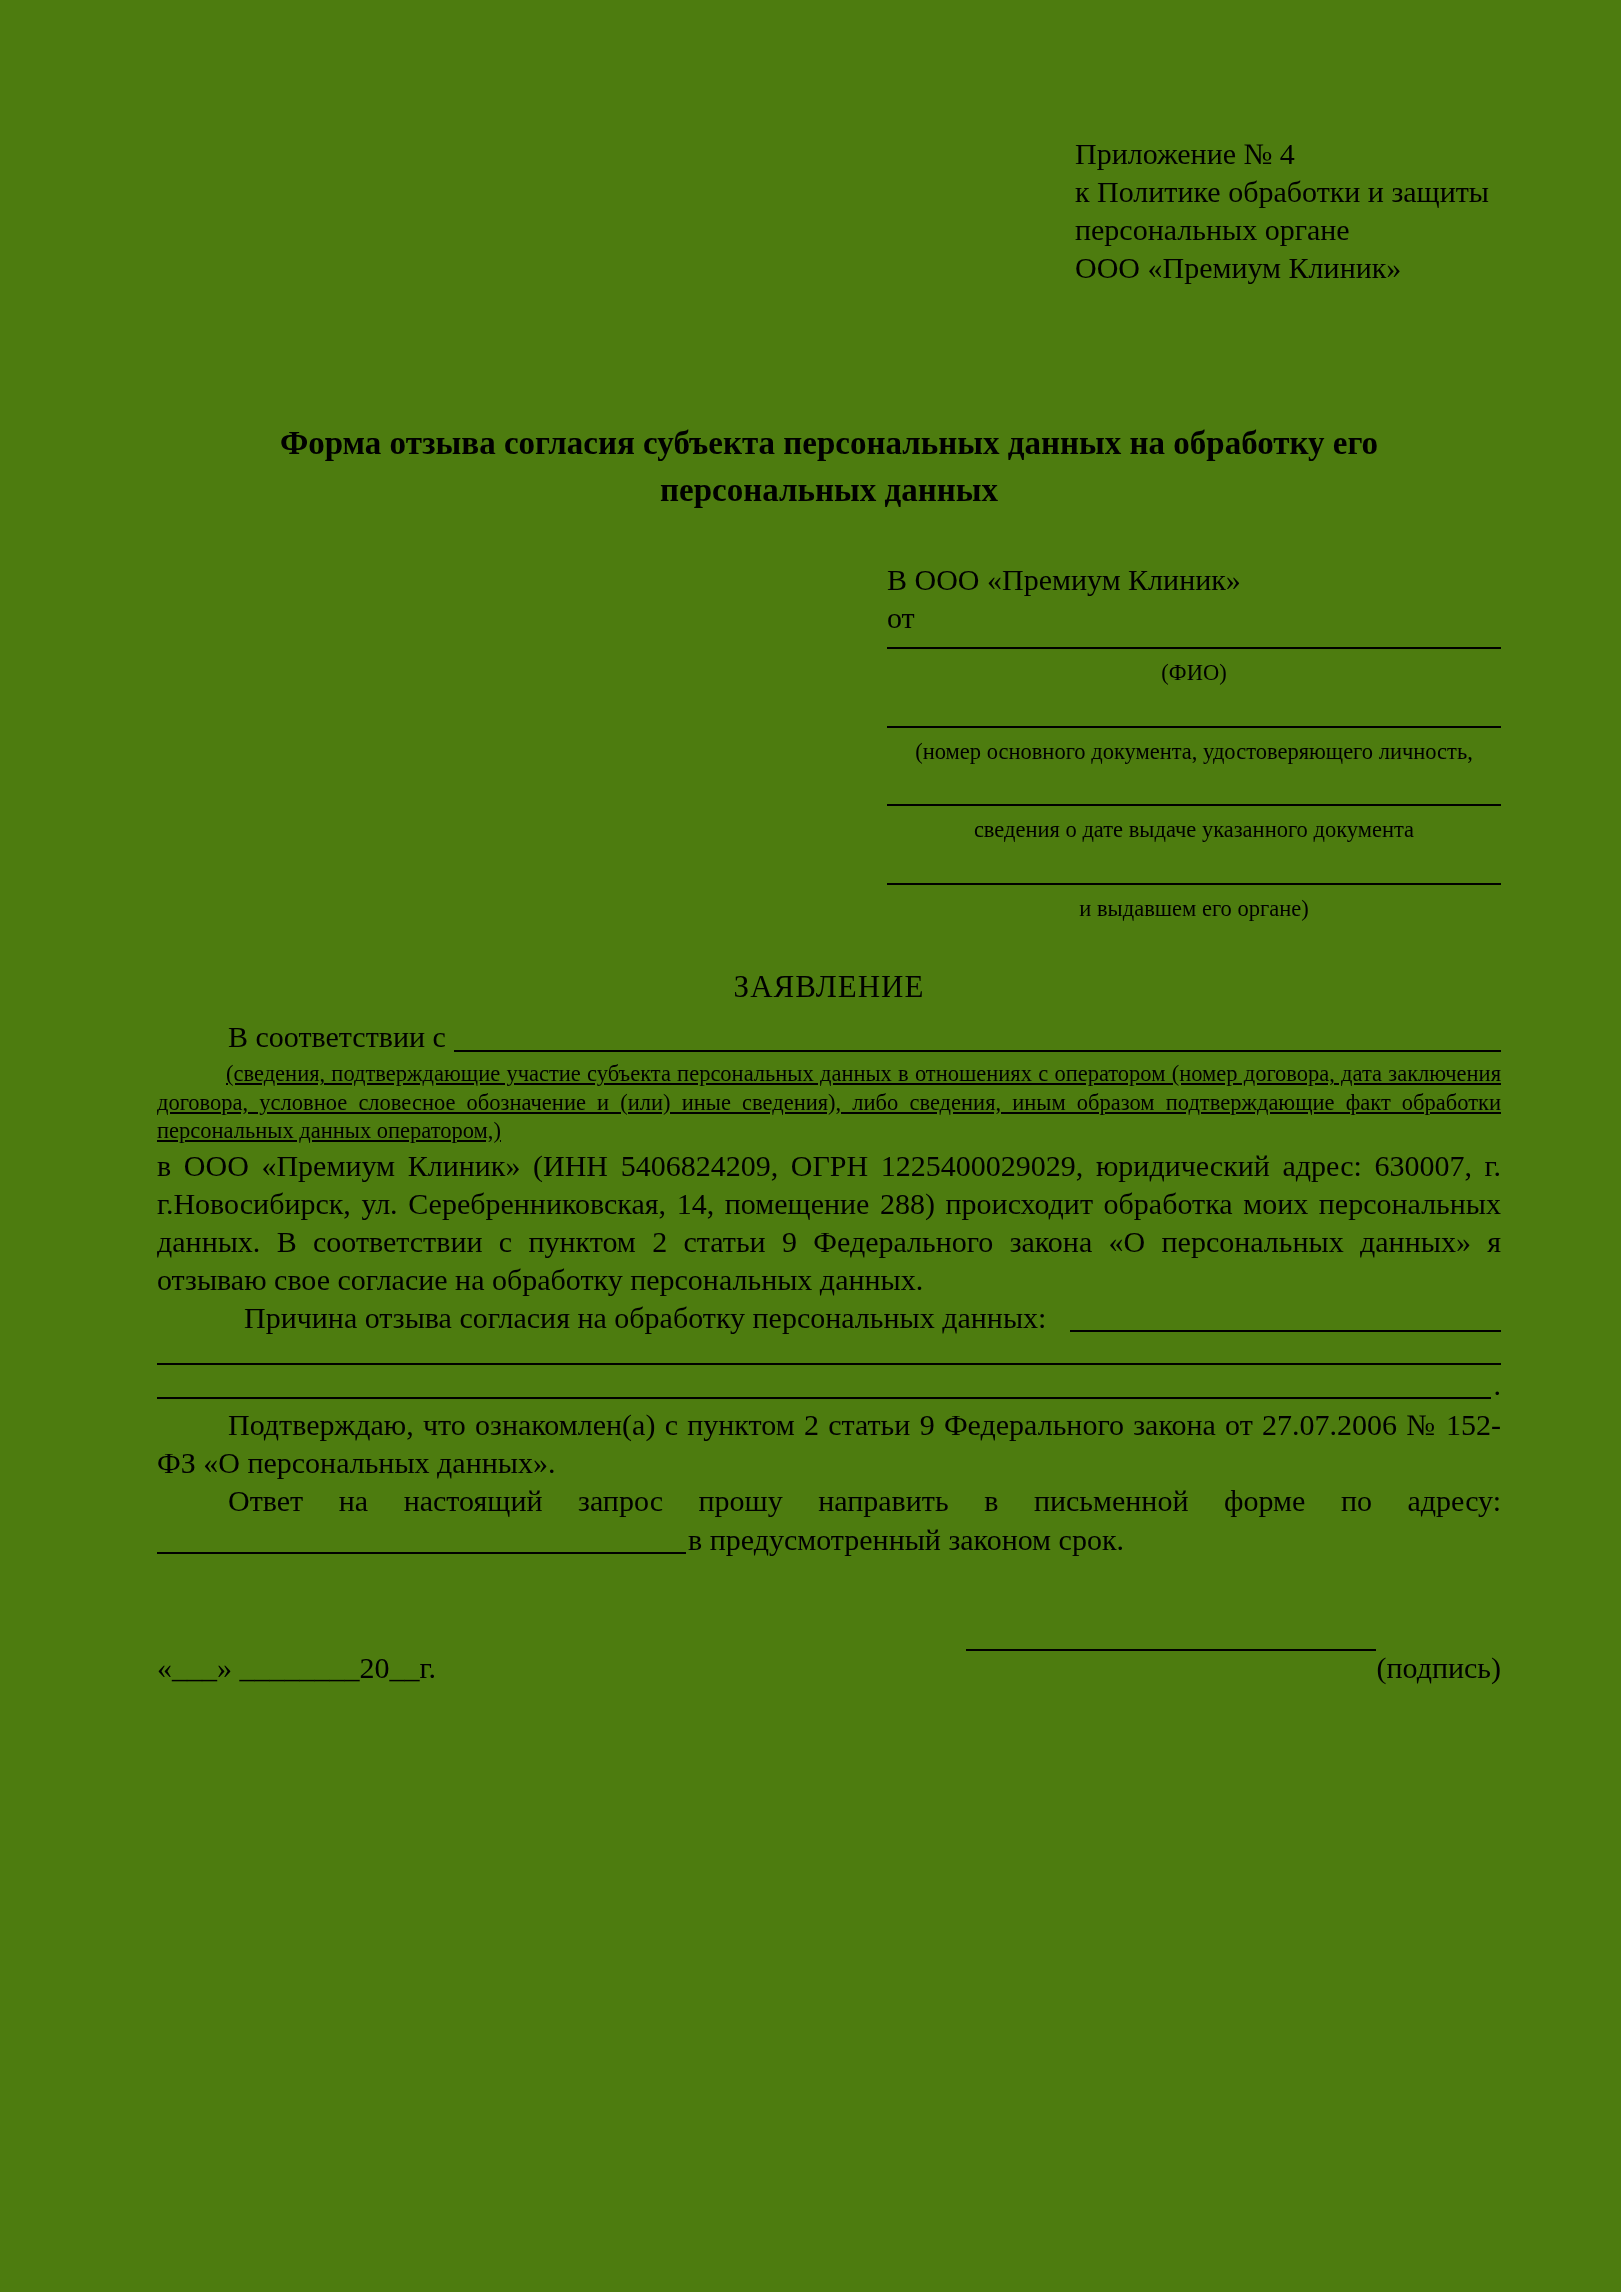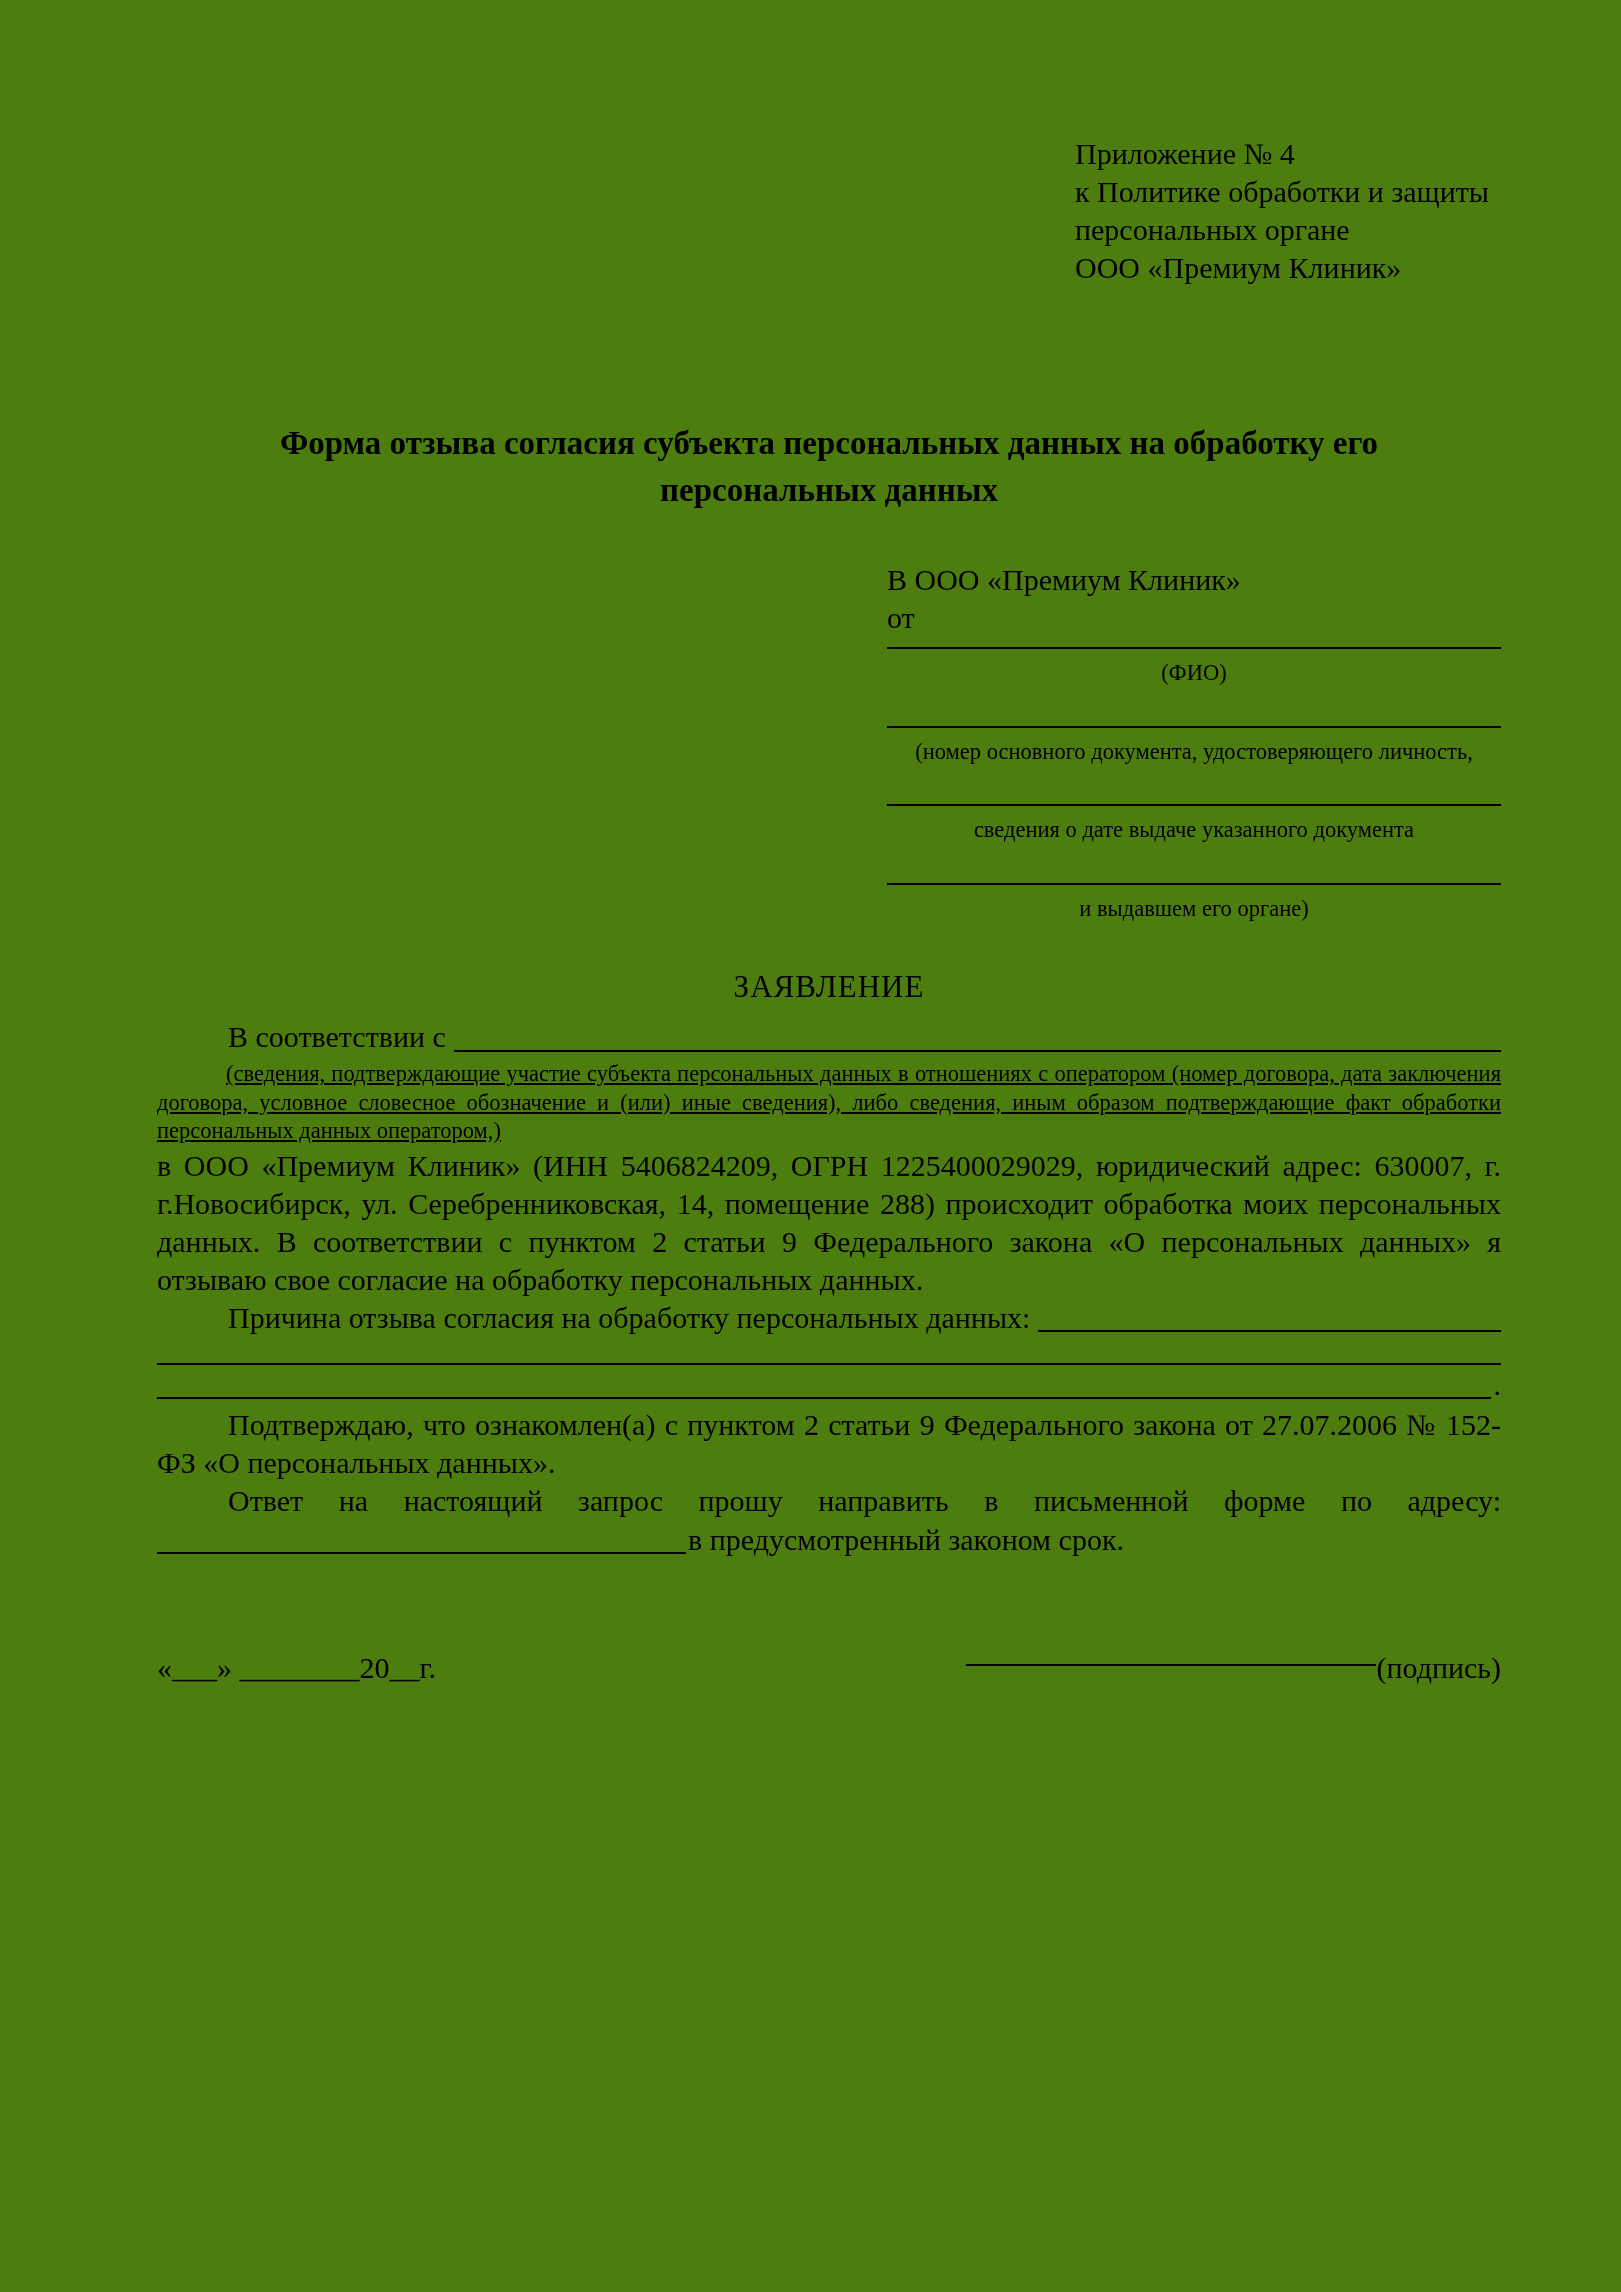--- a/index.html
+++ b/index.html
@@ -85,21 +85,21 @@
     text-indent: 69px;
     margin-top: 3.9px;
     text-decoration: underline;
   }
 
   .body-par {
     text-align: justify;
     margin-top: 2px;
   }
 
-  .reason-row { margin-top: 0; }
+  .reason-row { margin-top: 0; gap: 16px; }
 
   .blank-full {
     margin-top: 25.5px;
     height: 0;
     border-bottom: 2.9px solid #000;
   }
   .blank-period-row {
     display: flex;
     align-items: flex-end;
     height: 39px;
@@ -133,21 +133,21 @@
   .reply-suffix { padding-left: 2px; }
 
   .footer-row {
     display: flex;
     justify-content: space-between;
     align-items: flex-end;
     margin-top: 90px;
   }
   .sig-block {
     display: flex;
-    align-items: center;
+    align-items: flex-start;
   }
   .sig-line {
     width: 410px;
     border-bottom: 2.9px solid #000;
     margin-bottom: 5.9px;
   }
 </style>
 </head>
 <body>
 

